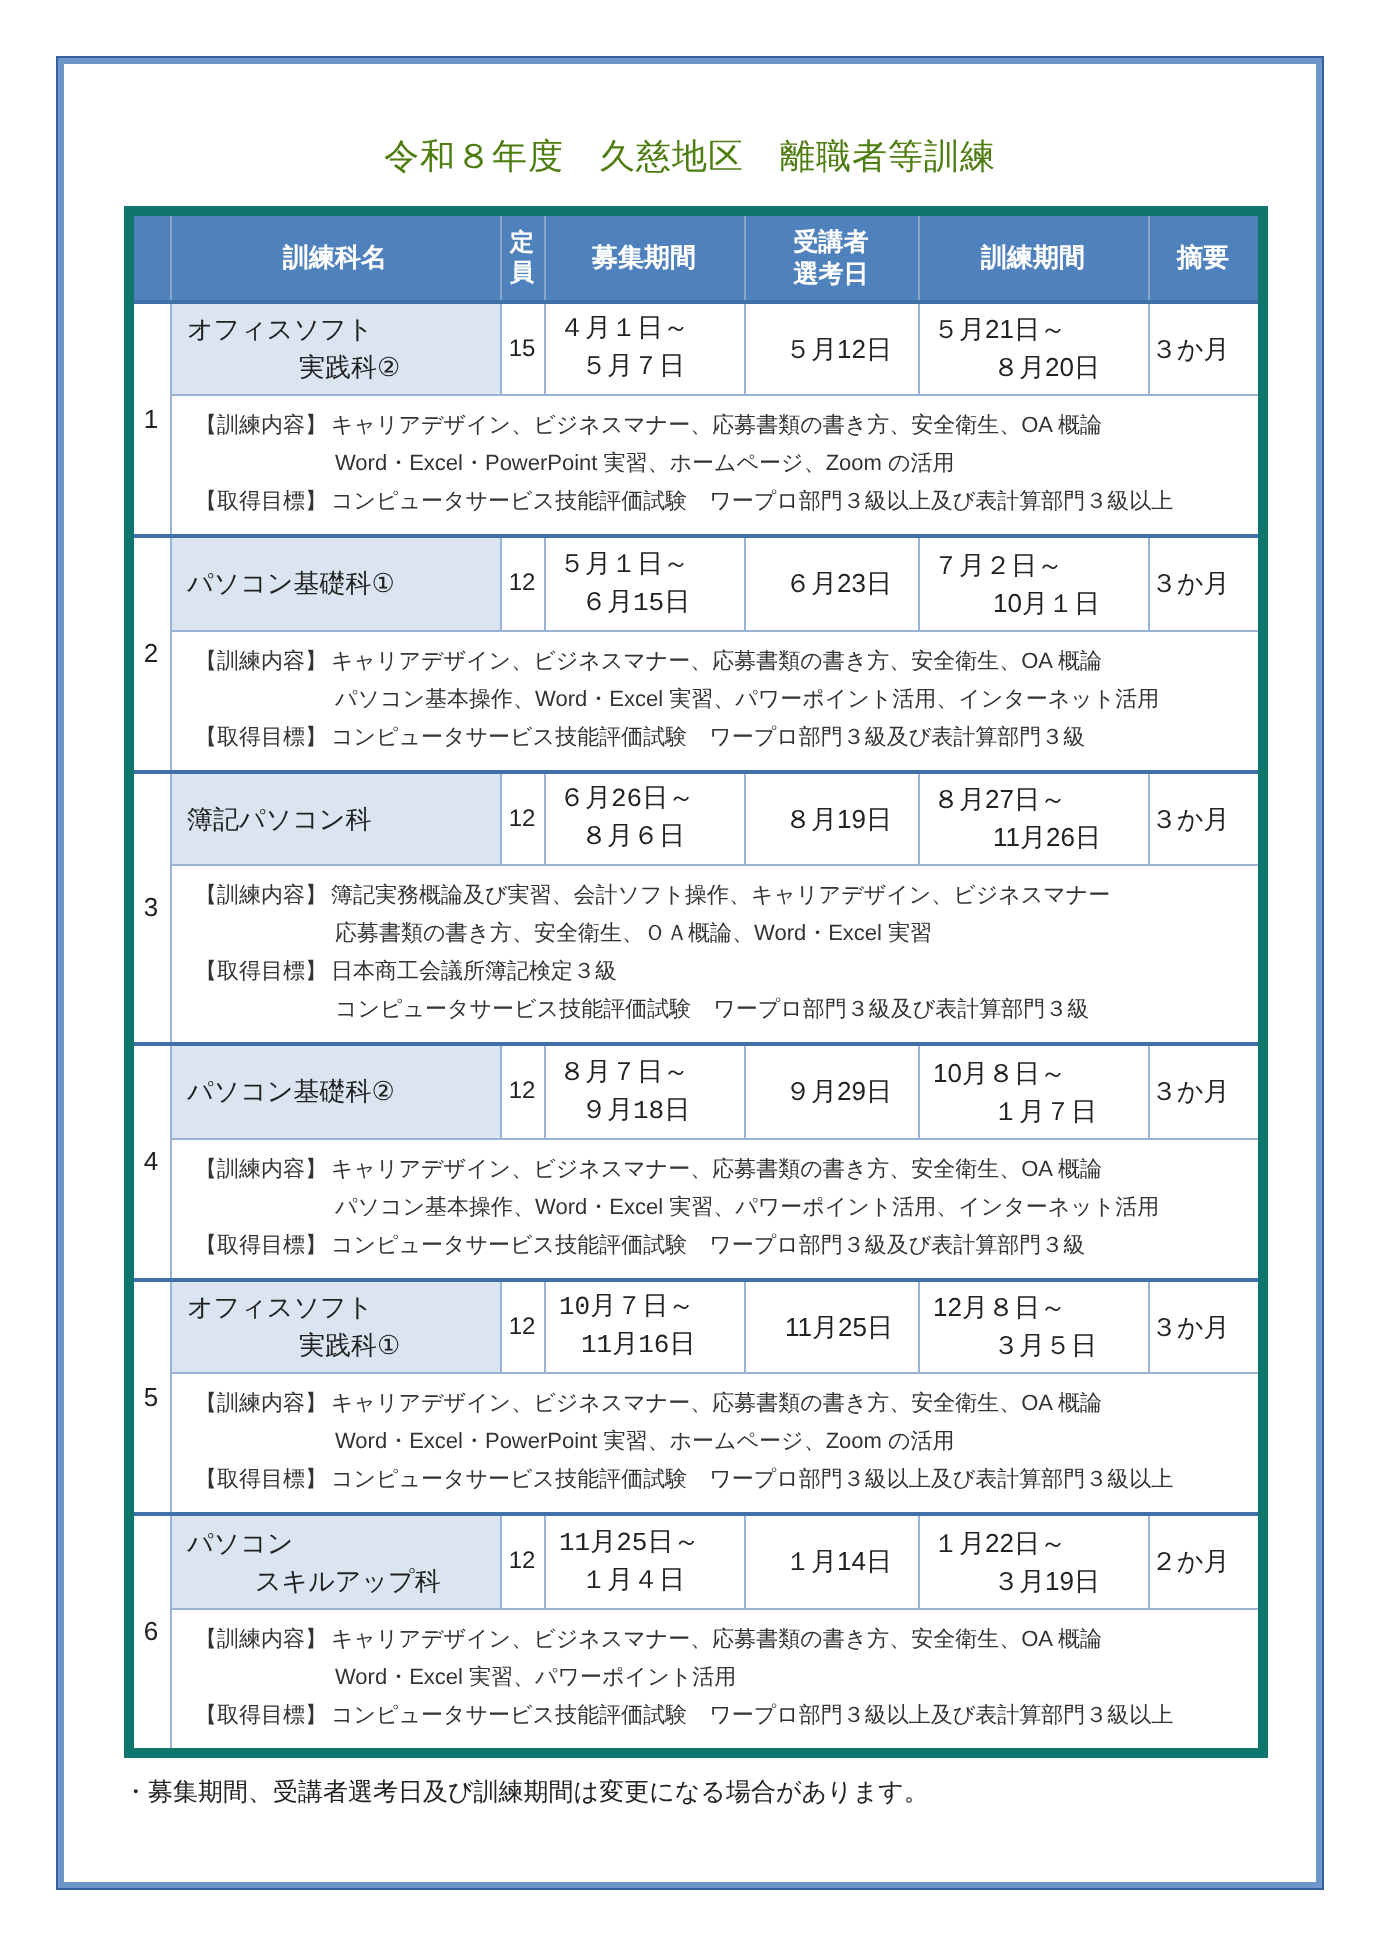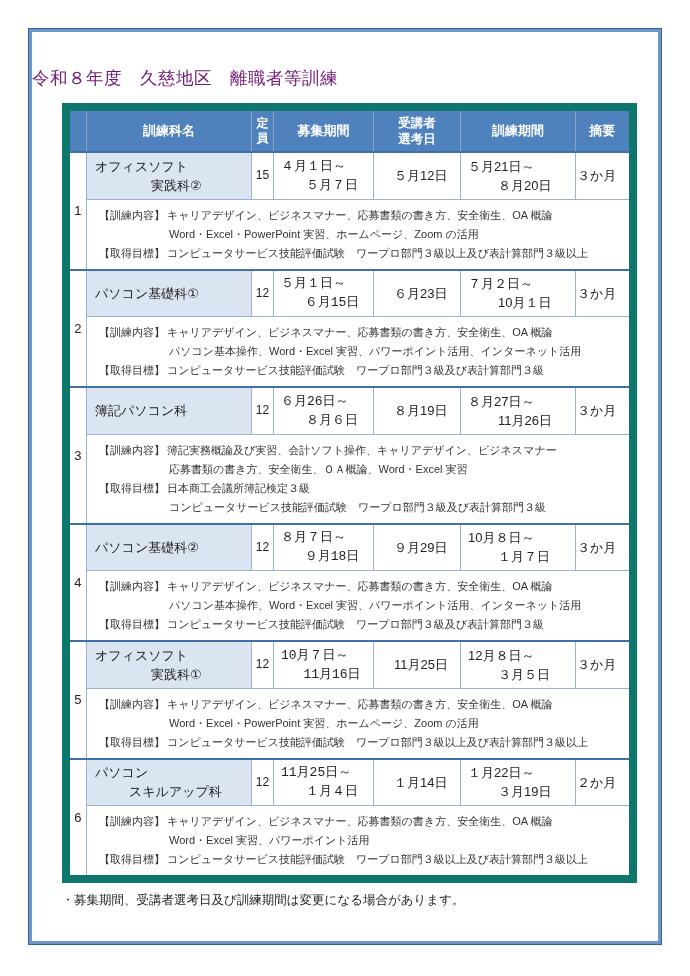--- a/index.html
+++ b/index.html
@@ -10,27 +10,27 @@
     color: #222; position: relative; overflow: hidden;
   }
   .frame-outer {
     position: absolute; left: 28px; top: 28px; width: 634px; height: 917px;
     border: 1px solid #35629e;
   }
   .frame-inner {
     position: absolute; inset: 0; border: 3px solid #6f96c9; background: #fff;
   }
   .page-title {
-    margin-top: 34px; 
-    font-size: 17.5px; color: #701a75; letter-spacing: 0.5px;
+    margin-top: 34px; text-align: center;
+    font-size: 17.5px; color: #4d7c0f; letter-spacing: 0.5px;
   }
   .table-wrap { width: 567px; margin: 13px auto 0; }
   table.training {
     width: 567px; border-collapse: collapse; table-layout: fixed;
-    border: 8px solid #0f766e; font-size: 13px;
+    border: 5px solid #0f766e; font-size: 13px;
   }
   table.training thead th {
     background: #4f81bd; color: #ffffff; font-weight: bold;
     height: 45px; padding: 0; text-align: center; vertical-align: middle;
     font-size: 13px; border-left: 1px solid #87a7cf;
     border-bottom: 2px solid #4170a8;
   }
   table.training thead th:first-child { border-left: none; }
   .th-cap-inner { width: 1.1em; margin: 0 auto; line-height: 1.25; word-break: break-all; font-size: 12px; }
   .th-two-line div { line-height: 1.3; font-size: 12.5px; }
@@ -40,21 +40,21 @@
   }
   td.num {
     border-right: 1px solid #9ab3d5; text-align: center;
     vertical-align: middle; font-size: 13px; color: #333; background: #fff;
   }
   td.course { background: #dbe5f1; padding: 2px 4px 2px 8px; border-right: 1px solid #9ab3d5; }
   td.course .ci-lg { padding-left: 56px; }
   td.course .ci-sm { padding-left: 34px; }
   td.cap { text-align: center; font-size: 12px; border-right: 1px solid #9ab3d5; }
   td.recruit { padding-left: 7px; border-right: 1px solid #9ab3d5; font-family: Liberation Mono, monospace; }
-  td.recruit .l2r { padding-left: 11px; text-align: center; }
+  td.recruit .l2r { padding-left: 11px; }
   td.sel { text-align: left; border-right: 1px solid #9ab3d5; padding-left: 20px; }
   td.period { padding-left: 7px; border-right: 1px solid #9ab3d5; }
   td.period .l2p { padding-left: 30px; }
   td.remarks { text-align: left; }
   tr.drow td {
     border-top: 1px solid #9ab3d5; padding: 6px 8px 6px 12px;
     font-size: 11px; line-height: 19px; color: #333; vertical-align: top;
   }
   .detail { padding-left: 70px; text-indent: -70px; }
   .detail .dlabel { margin-right: 2px; }

